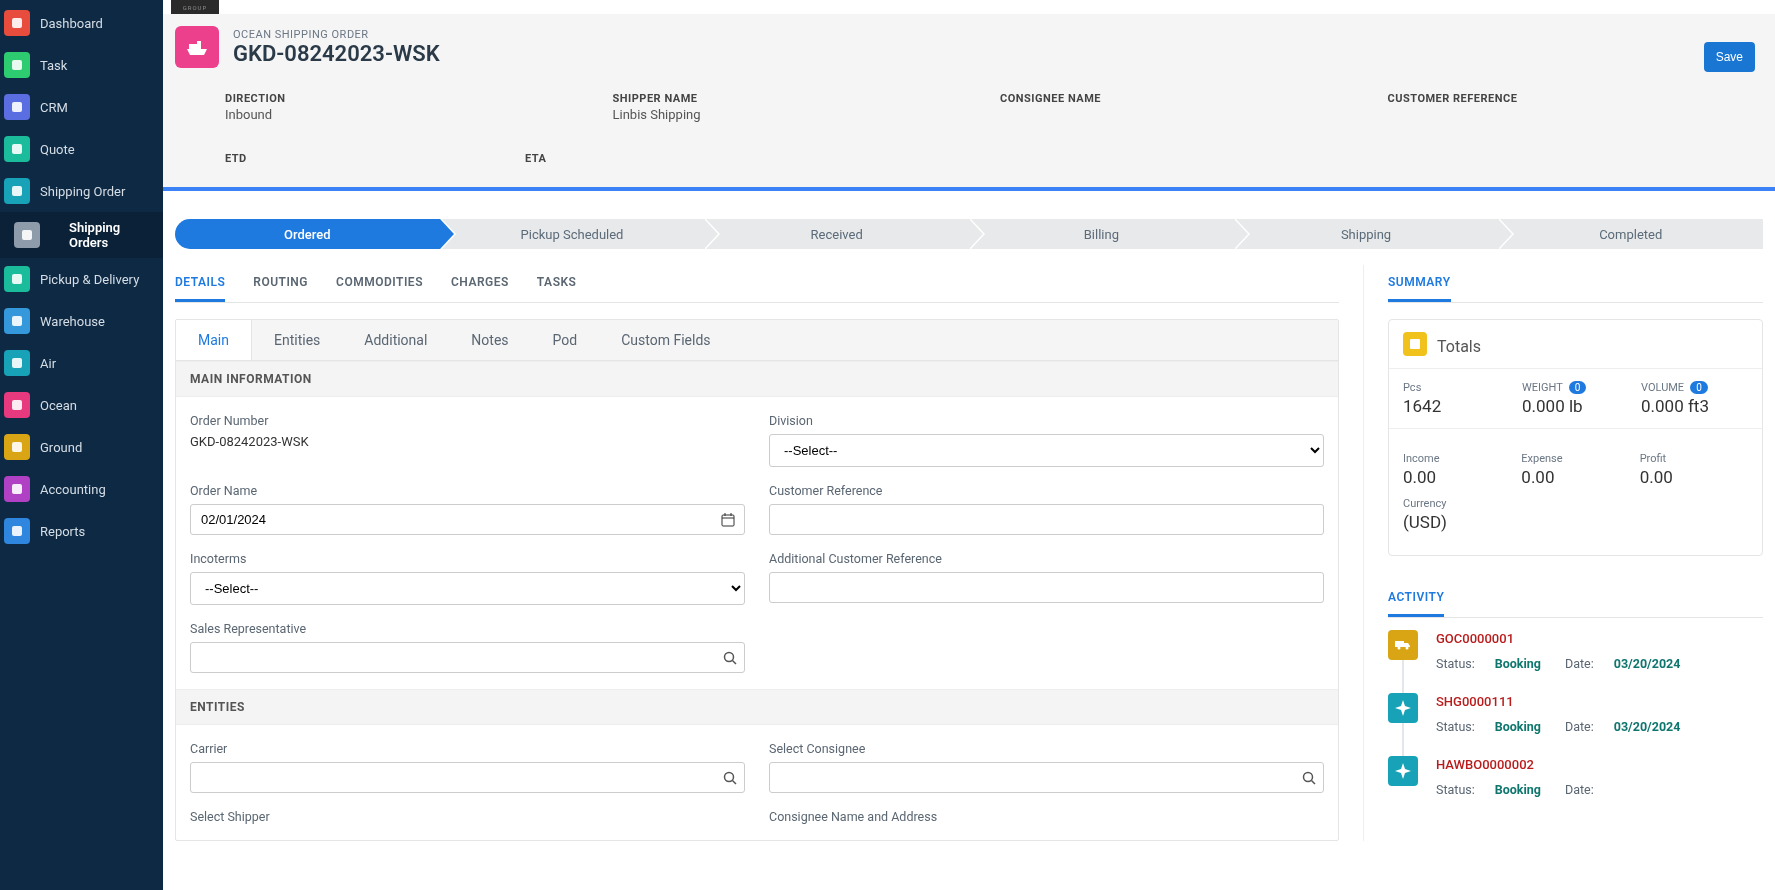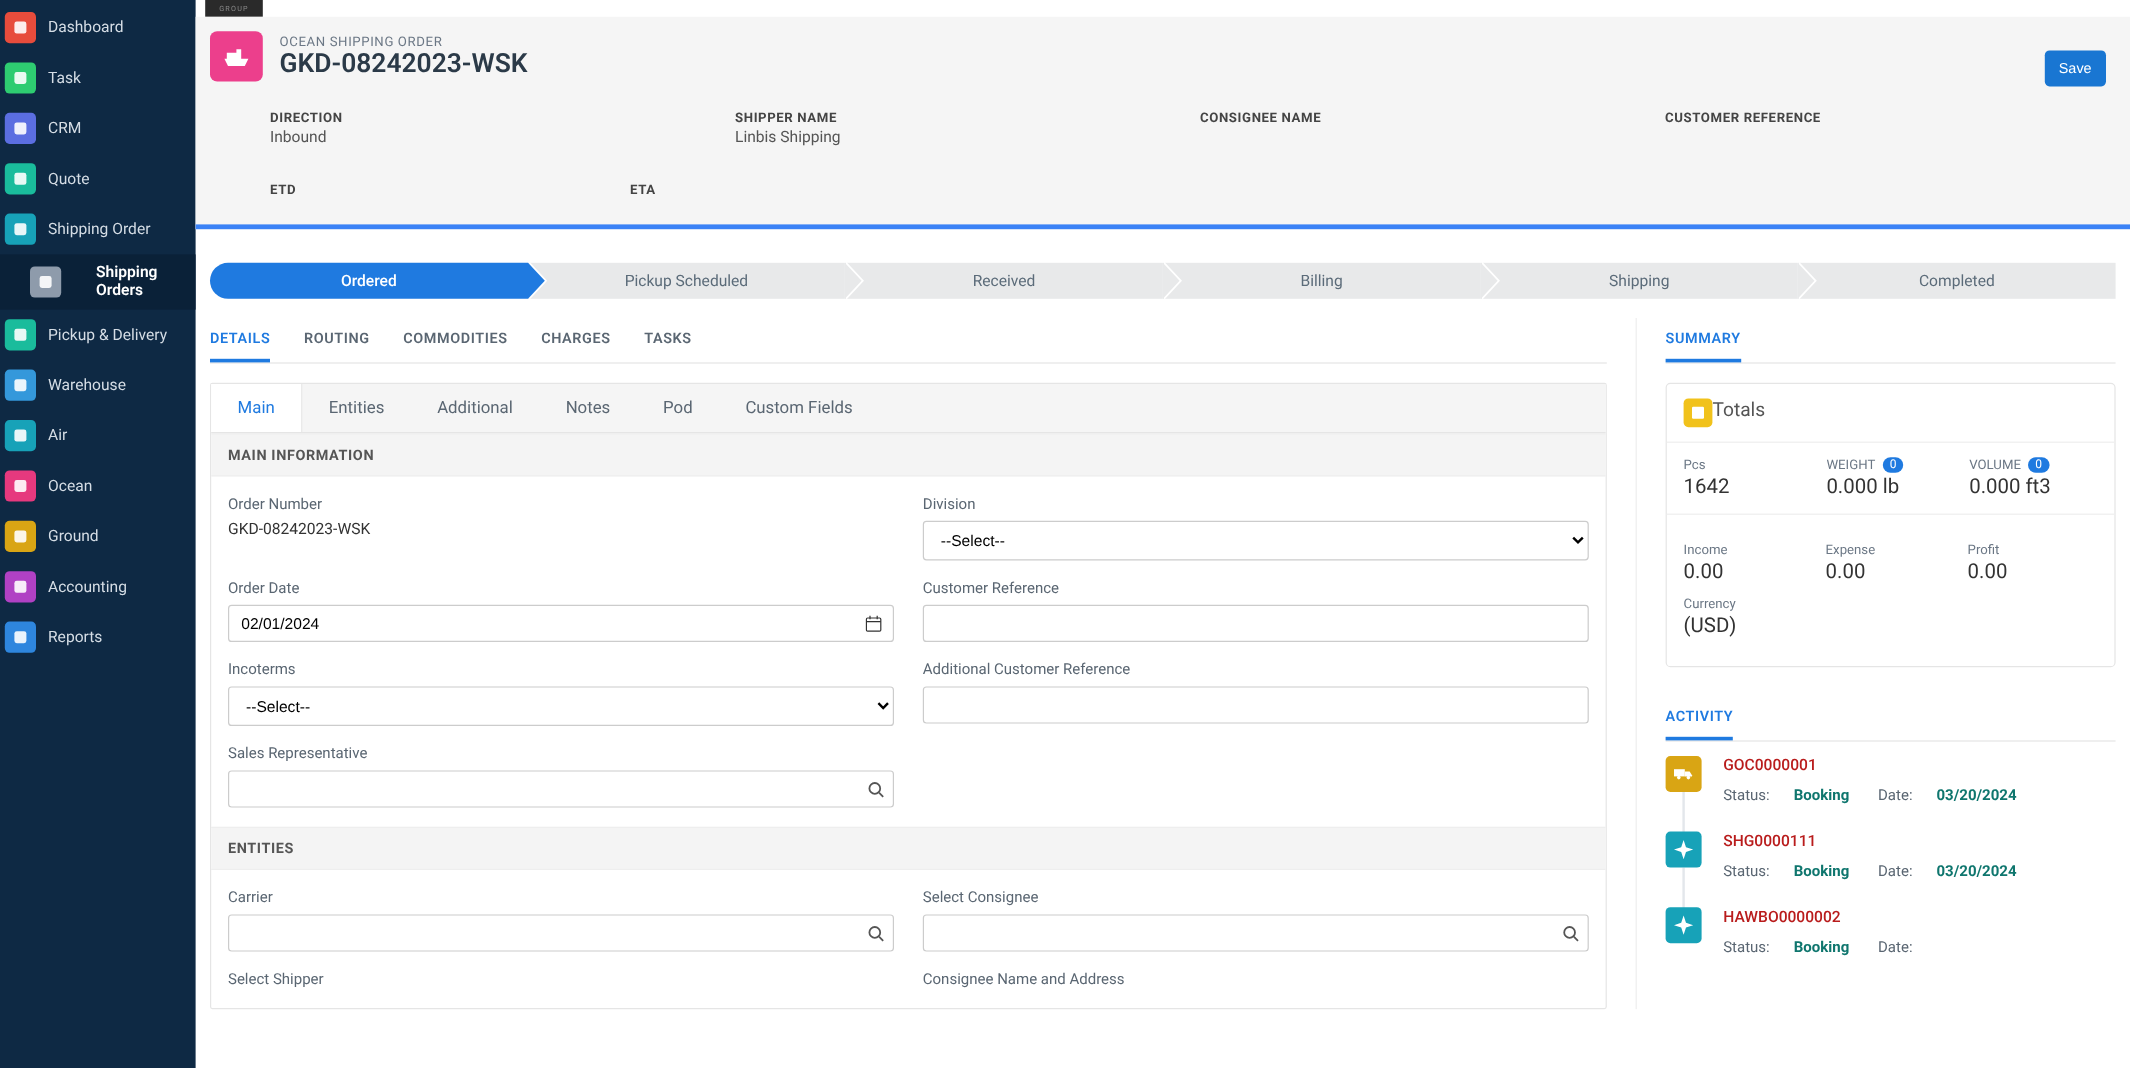--- a/index.html
+++ b/index.html
@@ -5,21 +5,21 @@
 * { box-sizing: border-box; margin: 0; padding: 0; }
 body { font-family: -apple-system, BlinkMacSystemFont, "Segoe UI", Roboto, Arial, sans-serif; background: #fff; color: #333; font-size: 14px; overflow-x: hidden; }
 .app { display: flex; min-height: 100vh; }
 
 
 .sidebar { width: 163px; background: #0e2944; color: #d5dde5; flex-shrink: 0; padding-top: 2px; }
 .sidebar-item { display:flex; align-items:center; gap:10px; padding:8px 6px 8px 4px; cursor:pointer; font-size:13px; }
 .sidebar-item .icn { width:26px; height:26px; border-radius:4px; display:flex; align-items:center; justify-content:center; flex-shrink:0; }
 .sidebar-item.active { background:#0a2138; }
 .sidebar-item.active .lbl { font-weight:600; color:#fff; }
-.sidebar-sub { padding-left:25px;gap:29px; }
+.sidebar-sub { padding-left:14px;gap:29px; }
 
 
 .main { flex:1; display:flex; flex-direction:column; min-width:0; }
 .brandstrip { padding-left:8px; }
 .brandbox { width:48px; height:14px; background:#2a2a2a; display:flex; align-items:center; justify-content:center; color:#8a8a8a; font-size:6px; letter-spacing:1px; }
 
 
 .order-header { background:#f5f5f5; border-bottom:4px solid #3b82f6; padding:12px 20px 20px 12px; position:relative; }
 .order-title-row { display:flex; align-items:center; gap:14px; }
 .ship-badge { width:44px; height:42px; background:#ec3f8c; border-radius:6px; display:flex; align-items:center; justify-content:center; }
@@ -65,21 +65,21 @@
 .input, .select { border:1px solid #ccc; border-radius:3px; padding:7px 10px; font-size:13px; width:100%; background:#fff; }
 .input-wrap { position:relative; }
 .input-wrap .search-ic { position:absolute; right:8px; top:50%; transform:translateY(-50%); color:#666; pointer-events:none; }
 .date-wrap { position:relative; }
 .date-wrap .cal-ic { position:absolute; right:10px; top:50%; transform:translateY(-50%); color:#333; pointer-events:none; }
 .form-grid.entities { grid-template-columns:1fr 1fr; }
 
 
 .rtabs { display:flex; gap:28px; border-bottom:1px solid #e5e5e5; }
 .totals-card { border:1px solid #e5e5e5; border-radius:4px; margin-top:16px; background:#fff; }
-.totals-head { display:flex; align-items:flex-start; padding:12px 14px; border-bottom:1px solid #eee; }
+.totals-head { display:flex; align-items:flex-end; gap:10px; padding:12px 14px; border-bottom:1px solid #eee; }
 .totals-head .ticn { width:24px; height:24px; background:#f1c21b; border-radius:4px; display:flex; align-items:center; justify-content:center; }
 .totals-head .ttxt { font-size:16px; color:#555; }
 .totals-grid { display:grid; grid-template-columns: repeat(3,1fr); padding:12px 14px; gap:12px; }
 .tmini-label { font-size:11px; color:#6b7785; display:flex; align-items:center; gap:6px; }
 .tmini-value { font-size:17px; color:#333; margin-top:2px; }
 .badge0 { background:#1f7ae0; color:#fff; border-radius:10px; font-size:10px; padding:1px 6px; }
 .totals-grid2 { display:grid; grid-template-columns:repeat(3,1fr); padding:23px 14px; gap:10px; border-top:1px solid #eee; }
 
 .activity-tabs { margin-top:24px; }
 .activity-list { margin-top:12px; position:relative; }
@@ -288,21 +288,21 @@
           <div class="form-grid">
             <div class="fgroup">
               <div class="flabel">Order Number</div>
               <div class="fvalue-static">GKD-08242023-WSK</div>
             </div>
             <div class="fgroup">
               <div class="flabel">Division</div>
               <select class="select"><option>--Select--</option></select>
             </div>
             <div class="fgroup">
-              <div class="flabel">Order Date</div>
+              <div class="flabel">Order Name</div>
               <div class="date-wrap">
                 <input class="input" value="02/01/2024" style="">
                 <span class="cal-ic">
                     <svg width="14" height="14" viewBox="0 0 14 14">
                       <rect x="1" y="2" width="12" height="11" rx="1" fill="none" stroke="#333"></rect>
                       <line x1="1" y1="5" x2="13" y2="5" stroke="#333"></line>
                       <line x1="4" y1="0" x2="4" y2="3" stroke="#333"></line>
                       <line x1="10" y1="0" x2="10" y2="3" stroke="#333"></line>
                     </svg>
                   </span>

